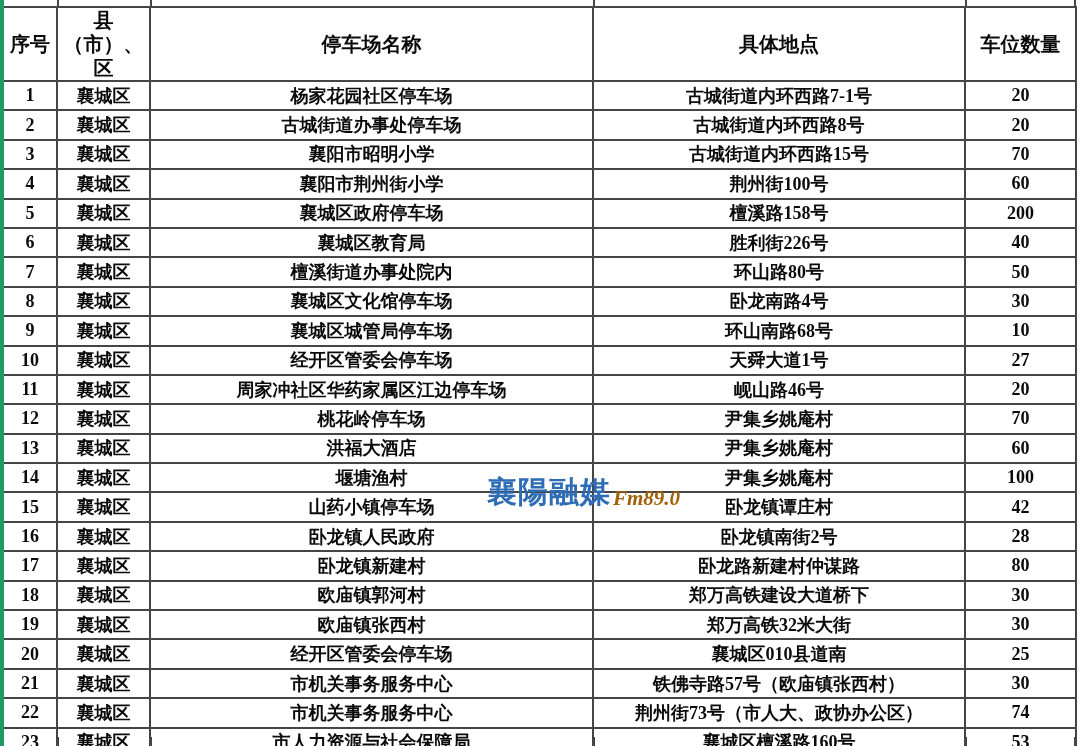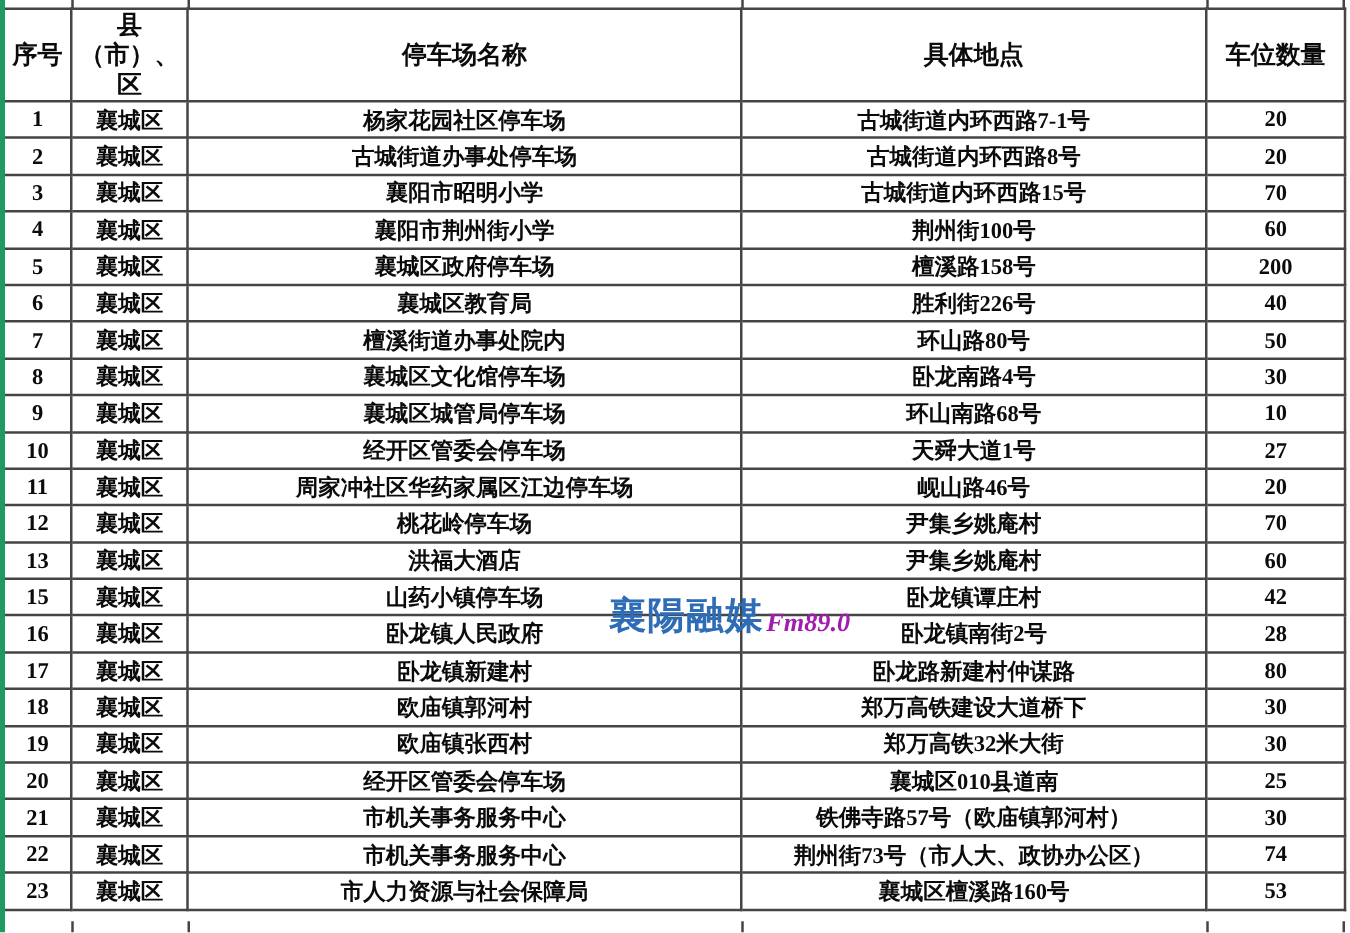--- a/index.html
+++ b/index.html
@@ -195,20 +195,27 @@
           <td>70</td>
         </tr>
         <tr>
           <td>13</td>
           <td>襄城区</td>
           <td>洪福大酒店</td>
           <td>尹集乡姚庵村</td>
           <td>60</td>
         </tr>
         <tr>
+          <td>14</td>
+          <td>襄城区</td>
+          <td>堰塘渔村</td>
+          <td>尹集乡姚庵村</td>
+          <td>100</td>
+        </tr>
+        <tr>
           <td>15</td>
           <td>襄城区</td>
           <td>山药小镇停车场</td>
           <td>卧龙镇谭庄村</td>
           <td>42</td>
         </tr>
         <tr>
           <td>16</td>
           <td>襄城区</td>
           <td>卧龙镇人民政府</td>
@@ -240,37 +247,37 @@
           <td>20</td>
           <td>襄城区</td>
           <td>经开区管委会停车场</td>
           <td>襄城区010县道南</td>
           <td>25</td>
         </tr>
         <tr>
           <td>21</td>
           <td>襄城区</td>
           <td>市机关事务服务中心</td>
-          <td>铁佛寺路57号（欧庙镇郭河村）</td>
+          <td>铁佛寺路57号（欧庙镇张西村）</td>
           <td>30</td>
         </tr>
         <tr>
           <td>22</td>
           <td>襄城区</td>
           <td>市机关事务服务中心</td>
           <td>荆州街73号（市人大、政协办公区）</td>
           <td>74</td>
         </tr>
         <tr>
           <td>23</td>
           <td>襄城区</td>
           <td>市人力资源与社会保障局</td>
           <td>襄城区檀溪路160号</td>
           <td>53</td>
         </tr>
       </tbody>
   </table>
 
   <div class="watermark">
-    <span class="wm-cn" style="color: rgb(46, 109, 182);">襄陽融媒</span><span class="wm-fm" style="color: #a21caf;">Fm89.0</span>
+    <span class="wm-cn" style="color: rgb(46, 109, 182);">襄陽融媒</span><span class="wm-fm" style="color: #a16207;">Fm89.0</span>
   </div>
 
 </div>
 
 </body></html>

